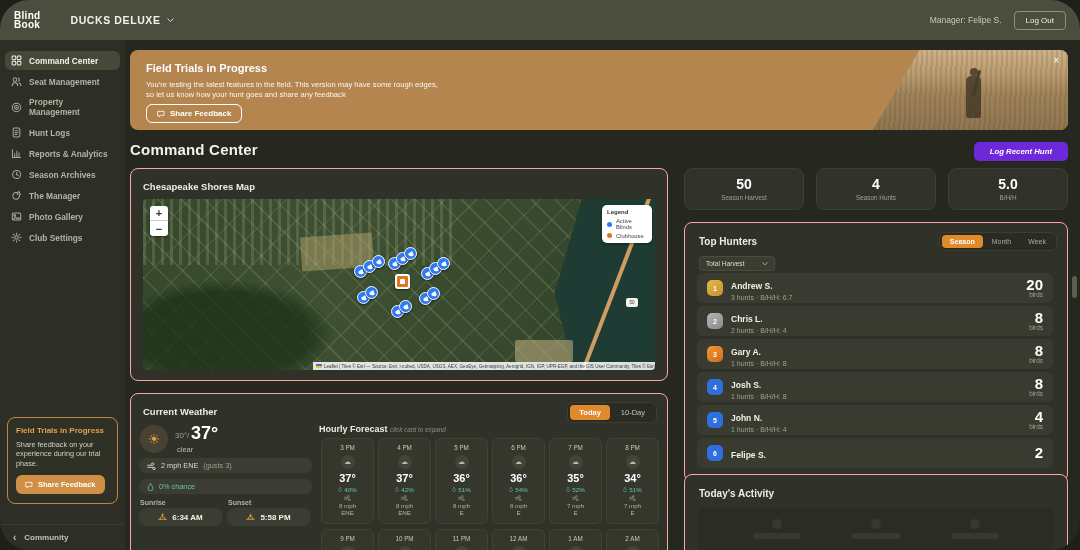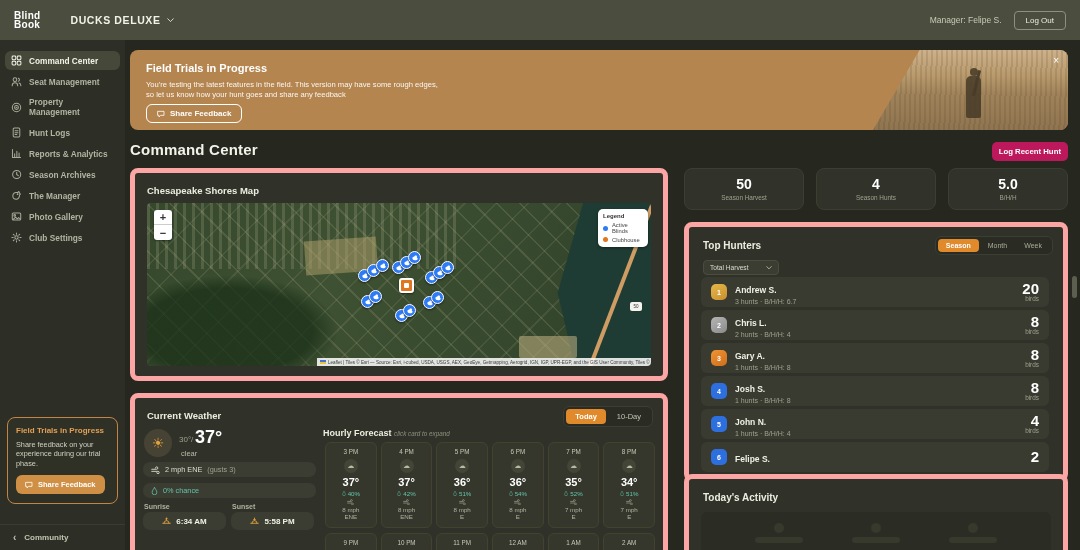--- a/index.html
+++ b/index.html
@@ -1,19 +1,19 @@
 <!DOCTYPE html>
 <html><head>
 <meta charset="utf-8">
 <style>
   * { margin:0; padding:0; box-sizing:border-box; }
   html,body { background:#1d1f18; }
   body { font-family:"Liberation Sans", sans-serif; }
   #root { position:relative; width:1080px; height:550px; overflow:hidden;
-          background:#26281f; color:#e8e9dd; }
+          background:#26281f; color:#e8e9dd;border-radius:29px; }
 
   
   .topbar { position:absolute; left:0; top:0; width:1080px; height:40px;
             background:#4b4d3e; display:flex; align-items:center; padding:0 14px; z-index:30; }
   .logo { display:flex; flex-direction:column; font-weight:bold; font-size:10px;
           line-height:9px; letter-spacing:.3px; color:#fff; }
   .club { display:flex; align-items:center; gap:6px; margin-left:30px; background:none;
           border:none; color:#f2f3e8; font-family:inherit; font-weight:bold; font-size:10.5px;
           letter-spacing:.6px; cursor:pointer; }
   .tb-right { margin-left:auto; display:flex; align-items:center; gap:12px; }
@@ -64,26 +64,26 @@
   .bn-title { position:absolute; left:16px; top:12px; font-size:11px; font-weight:bold; color:#fff; }
   .bn-line { position:absolute; left:16px; font-size:7.6px; color:rgba(255,255,255,.93); }
   .bn-l1 { top:30px; } .bn-l2 { top:40px; }
   .bn-btn { position:absolute; left:16px; top:54px; display:flex; align-items:center; gap:5px;
             background:none; border:1.2px solid #fff; border-radius:6px; color:#fff;
             font-family:inherit; font-size:8px; font-weight:bold; padding:4px 10px; cursor:pointer; }
 
   
   .page-title { position:absolute; left:130px; top:141px; font-size:15px; font-weight:bold;
                 color:#f2f3e8; letter-spacing:.2px; }
-  .primary-btn { position:absolute; right:12px; top:142px; background:#be185d; border:none;
+  .primary-btn { position:absolute; right:12px; top:142px; background:#6d28d9; border:none;
                  border-radius:5px; color:#fff; font-family:inherit; font-size:7.8px; font-weight:bold;
-                 padding:5px 7px; cursor:pointer; }
+                 padding:5px 16px; cursor:pointer;font-style:italic; }
 
   
-  .card { position:absolute; background:#30322a; border:5px solid #fca5a5; border-radius:8px; }
+  .card { position:absolute; background:#30322a; border:1px solid #fca5a5; border-radius:8px; }
   .card-title { font-size:9.5px; font-weight:bold; color:#eceddf; }
 
   
   .map-card { left:130px; top:168px; width:538px; height:213px; }
   .map-card .card-title { position:absolute; left:12px; top:12px; }
   .mapbox { position:absolute; left:12px; right:12px; top:30px; bottom:10px; border-radius:4px;
             overflow:hidden; background:#33452b; }
   .m-base { position:absolute; inset:0;
             background:linear-gradient(115deg,#35482c 0%,#3e5132 38%,#37492e 68%,#2e4128 100%); }
   .m-streets { position:absolute; inset:0; opacity:.8;

